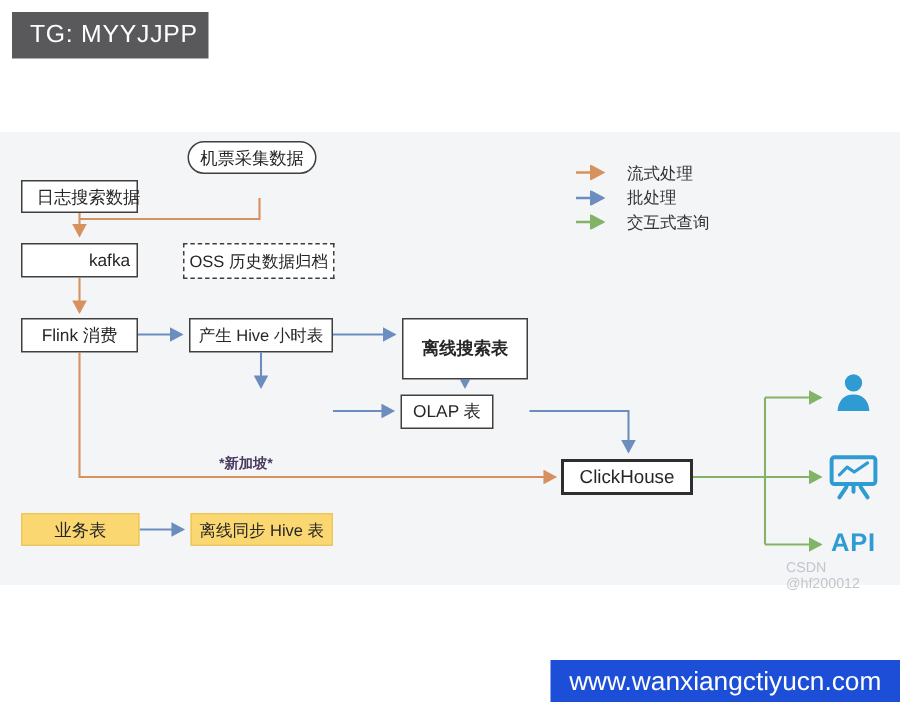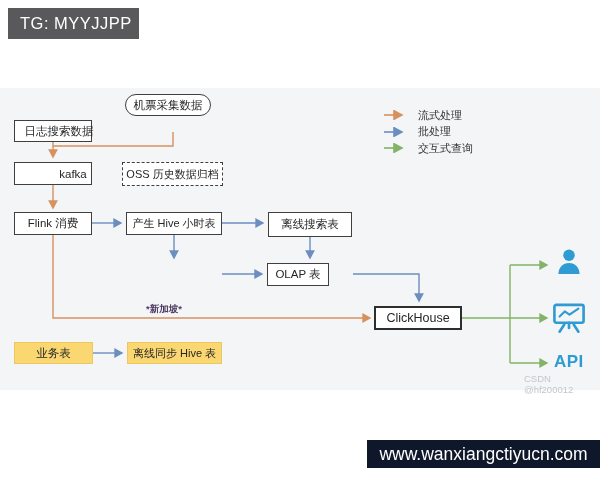--- a/index.html
+++ b/index.html
@@ -37,21 +37,21 @@
     position:absolute; left:554px; top:352px; font-size:17px; font-weight:bold;
     color:#2e9bd2; letter-spacing:0.5px;
   }
 
   .icon-wrap { position:absolute; }
 
   .watermark { position:absolute; left:524px; top:373px; font-size:9.5px; color:#c2c6cc; }
 
   .bottom-bar {
     position:absolute; left:367px; top:440px; width:233px; height:28px;
-    background:#0f172a; color:#ffffff; font-size:17.5px;
+    background:#1d4ed8; color:#ffffff; font-size:17.5px;
     display:flex; align-items:center; justify-content:center;
   }
 </style>
 </head>
 <body>
 
 <div class="canvas">
 
   <div class="top-badge">
     <span>TG: MYYJJPP</span>
@@ -111,21 +111,21 @@
       <span class="legend-label">交互式查询</span>
     </div>
   </div>
 
   <div class="node" style="left:14px; top:120px; width:78px; height:22px;padding-left:12px;">日志搜索数据</div>
   <div class="node" style="left:125px; top:94px; width:86px; height:22px;border-radius:11px;">机票采集数据</div>
   <div class="node" style="left:14px; top:162px; width:78px; height:23px;padding-left:40px;">kafka</div>
   <div class="node dashed" style="left:122px; top:162px; width:101px; height:24px; font-size:11px;">OSS 历史数据归档</div>
   <div class="node" style="left:14px; top:212px; width:78px; height:23px;">Flink 消费</div>
   <div class="node" style="left:126px; top:212px; width:96px; height:23px; font-size:11px;">产生 Hive 小时表</div>
-  <div class="node" style="left:268px; top:212px; width:84px; height:25px;">离线搜索表</div>
+  <div class="node" style="left:268px; top:212px; width:84px; height:41px;font-weight:bold;">离线搜索表</div>
   <div class="node" style="left:267px; top:263px; width:62px; height:23px;">OLAP 表</div>
   <div class="node strong" style="left:374px; top:306px; width:88px; height:24px;">ClickHouse</div>
   <div class="node yellow" style="left:14px; top:342px; width:79px; height:22px;">业务表</div>
   <div class="node yellow" style="left:127px; top:342px; width:95px; height:22px; font-size:11px;">离线同步 Hive 表</div>
 
   <div class="edge-label-singapore">*新加坡*</div>
 
   <div class="icon-wrap" style="left:554px; top:246px; width:30px; height:35px;">
     <svg width="30" height="35" viewBox="0 0 24 26">
       <circle cx="12" cy="6.4" r="4.6" fill="#2E9BD2"></circle>

